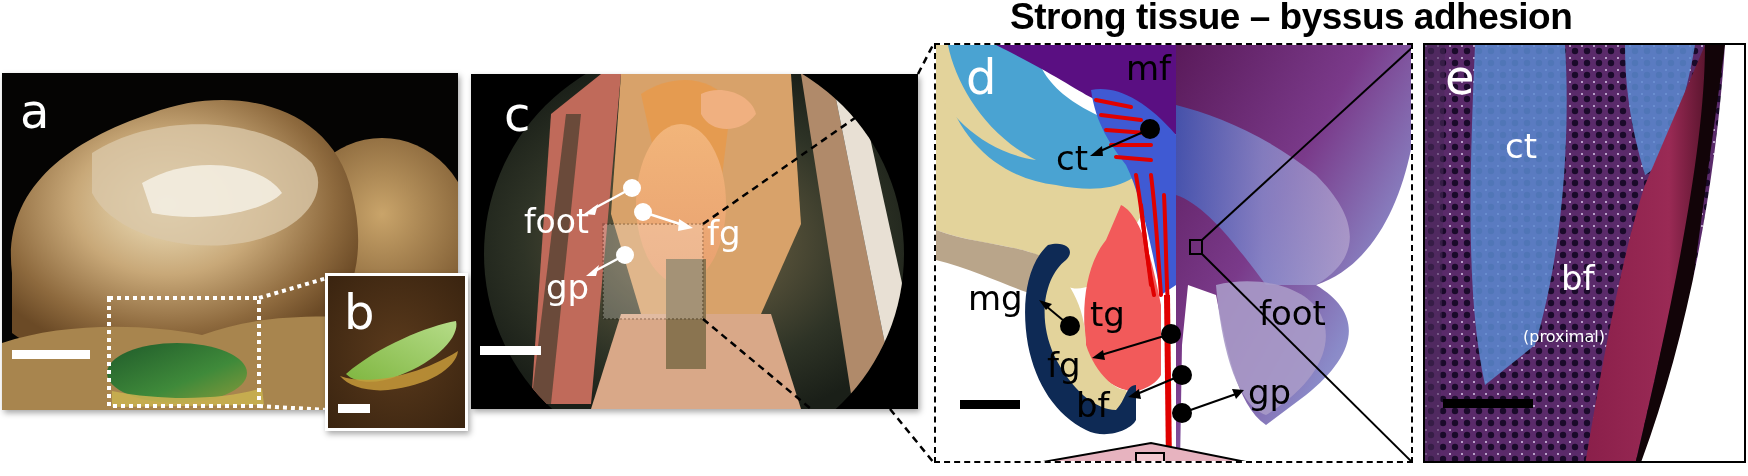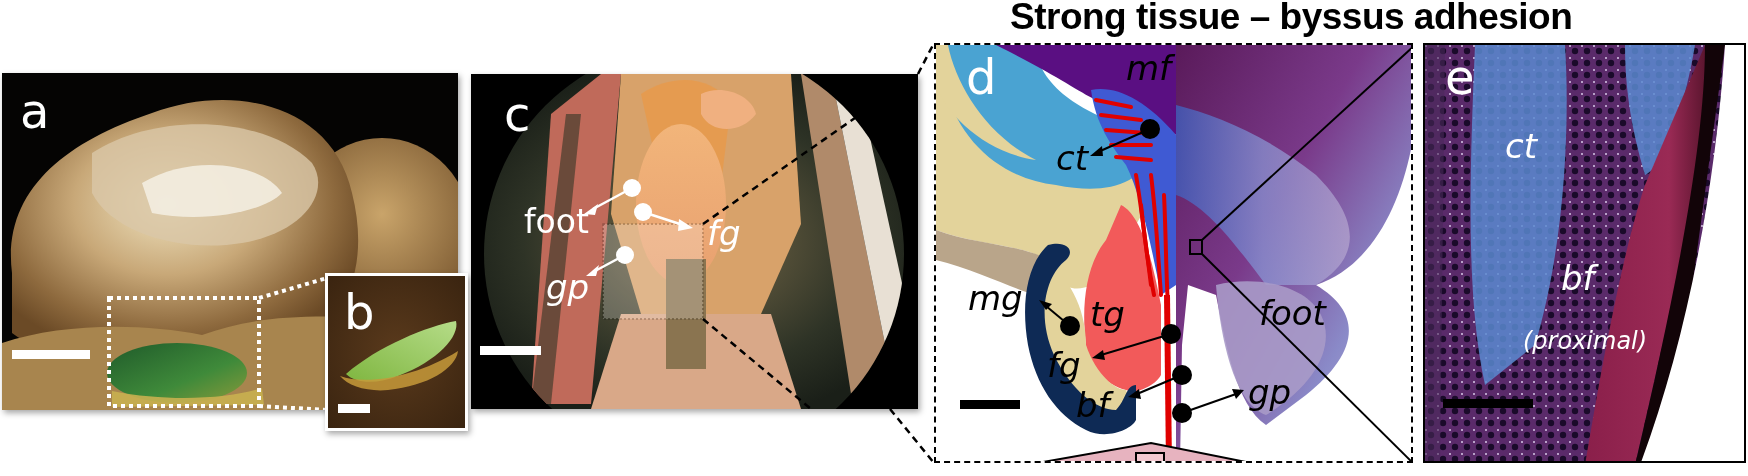--- a/index.html
+++ b/index.html
@@ -1,21 +1,21 @@
 <!DOCTYPE html>
 <html><head>
 <meta charset="utf-8">
 <style>
   html,body{margin:0;padding:0;background:#ffffff;}
   body{width:1748px;height:476px;position:relative;overflow:hidden;font-family:"Liberation Sans",sans-serif;}
   .abs{position:absolute;}
   .title{left:1010px;top:-4px;font-family:"Liberation Sans",sans-serif;font-weight:bold;font-size:37px;color:#000;letter-spacing:-0.5px;white-space:nowrap;}
   .panel{position:absolute;overflow:hidden;box-shadow:2px 3px 6px rgba(0,0,0,0.35);}
   .plabel{position:absolute;color:#fff;font-family:"DejaVu Sans",sans-serif;font-size:48px;line-height:1;}
-  .ann{position:absolute;font-family:"DejaVu Sans",sans-serif;font-style:italic;font-size:34px;line-height:1;white-space:nowrap;}
+  .ann{position:absolute;font-family:"DejaVu Sans",sans-serif;font-size:34px;line-height:1;white-space:nowrap;}
   .ann.w{color:#fff;}
   .ann.k{color:#000;}
   .scalebar{position:absolute;height:9px;}
   svg{position:absolute;left:0;top:0;}
 </style>
 </head>
 <body>
 
 <div class="abs title">Strong tissue – byssus adhesion</div>
 
@@ -230,15 +230,15 @@
     <path d="M50,0 L140,0 C145,80 140,200 110,300 L60,340 C40,250 45,120 50,0 Z" fill="#5a8ad0" opacity="0.85"></path>
     <path d="M200,0 L270,0 C260,60 240,120 220,130 C205,80 200,40 200,0 Z" fill="#5a8ad0" opacity="0.85"></path>
     <path d="M160,420 C180,300 200,200 220,140 L280,0 L300,0 C280,100 250,250 210,420 Z" fill="url(#bfE)"></path>
     <path d="M280,0 L300,0 L262,280 L240,380 L215,420 L210,420 C250,250 280,100 280,0 Z" fill="#120408"></path>
     <path d="M300,0 L323,0 L323,420 L215,420 C260,300 290,150 300,0 Z" fill="#ffffff"></path>
     <path d="M0,0 L20,0 L15,420 L0,420 Z" fill="#4a2a5a" opacity="0.6"></path>
   </svg>
   <div class="plabel" style="left:20px;top:8px;">e</div>
   <div class="ann w" style="left:80px;top:84px;">ct</div>
   <div class="ann w" style="left:136px;top:216px;">bf</div>
-  <div class="ann w" style="left:98px;top:284px;font-size:24px;">(proximal)</div>
+  <div class="ann w" style="left:98px;top:284px;font-size:16px;">(proximal)</div>
   <div class="scalebar" style="left:18px;top:354px;width:90px;background:#000;"></div>
 </div>
 
 </body></html>

